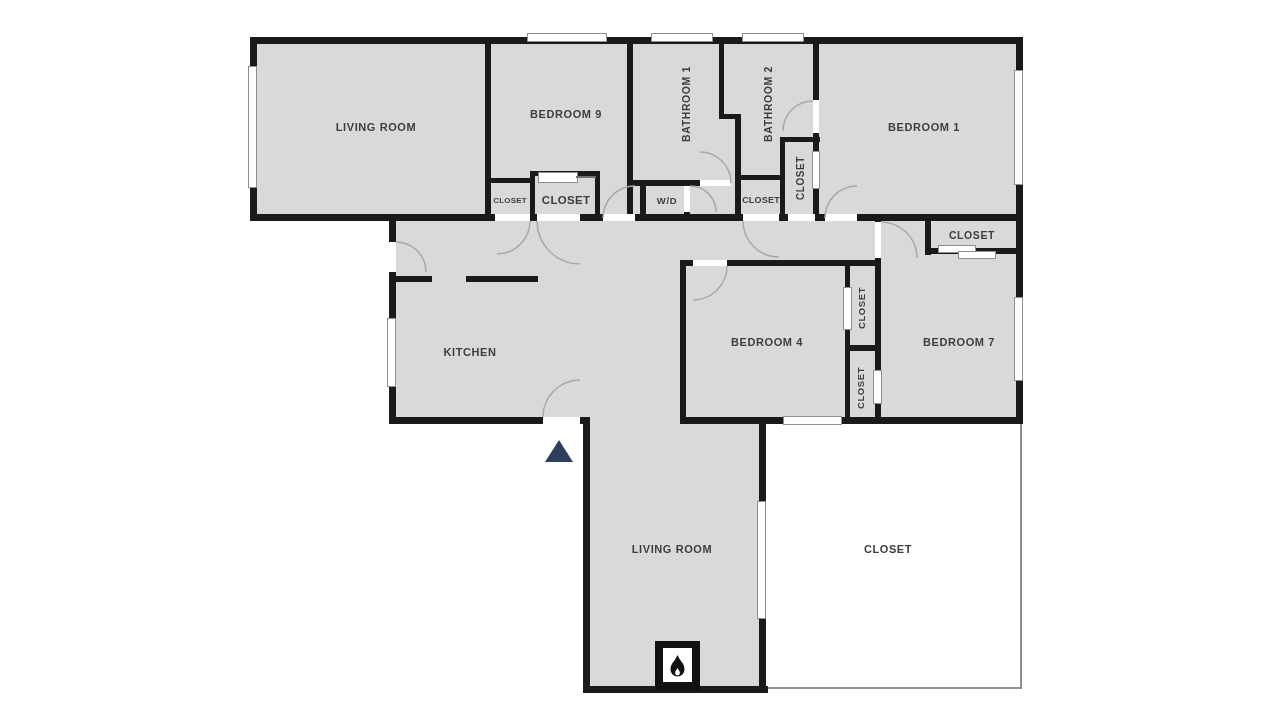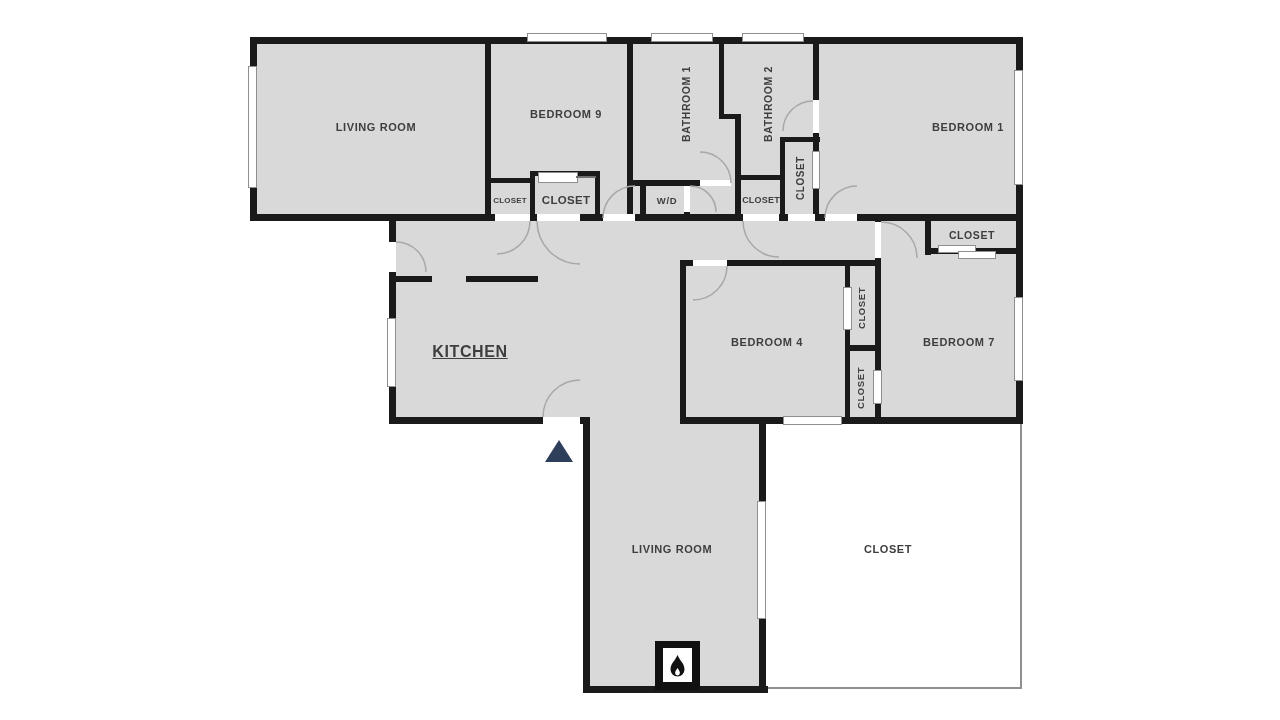--- a/index.html
+++ b/index.html
@@ -135,28 +135,28 @@
   </div>
 
   <svg class="north" width="32" height="26" viewBox="0 0 32 26">
     <polygon points="16,2 30,24 2,24" fill="#2e3f5c"></polygon>
   </svg>
 
   <div class="lbl" style="left:376px; top:127px; font-size:11px;">LIVING ROOM</div>
   <div class="lbl" style="left:566px; top:114px; font-size:11px;">BEDROOM 9</div>
   <div class="lbl vert" style="left:686px; top:104px; font-size:10.5px;">BATHROOM 1</div>
   <div class="lbl vert" style="left:768px; top:104px; font-size:10.5px;">BATHROOM 2</div>
-  <div class="lbl" style="left:924px; top:127px; font-size:11px;margin-left:44px;">BEDROOM 1</div>
+  <div class="lbl" style="left:924px; top:127px; font-size:11px;">BEDROOM 1</div>
   <div class="lbl" style="left:510px; top:200px; font-size:8px; letter-spacing:0.2px;">CLOSET</div>
   <div class="lbl" style="left:566px; top:200px; font-size:11.5px; letter-spacing:0.3px;">CLOSET</div>
   <div class="lbl" style="left:667px; top:200px; font-size:9.5px;">W/D</div>
   <div class="lbl" style="left:761px; top:200px; font-size:9px; letter-spacing:0.2px;">CLOSET</div>
   <div class="lbl vert" style="left:800px; top:178px; font-size:10px;">CLOSET</div>
   <div class="lbl" style="left:972px; top:235px; font-size:10.5px;">CLOSET</div>
-  <div class="lbl" style="left:470px; top:352px; font-size:16px;text-decoration:underline;">KITCHEN</div>
+  <div class="lbl" style="left:470px; top:352px; font-size:11px;">KITCHEN</div>
   <div class="lbl" style="left:767px; top:342px; font-size:11px;">BEDROOM 4</div>
   <div class="lbl" style="left:959px; top:342px; font-size:11px;">BEDROOM 7</div>
   <div class="lbl vert" style="left:861px; top:308px; font-size:9.5px;">CLOSET</div>
   <div class="lbl vert" style="left:860px; top:388px; font-size:9.5px;">CLOSET</div>
   <div class="lbl" style="left:672px; top:549px; font-size:11px;">LIVING ROOM</div>
   <div class="lbl" style="left:888px; top:549px; font-size:11px;">CLOSET</div>
 
 </div>
 
 </body></html>

